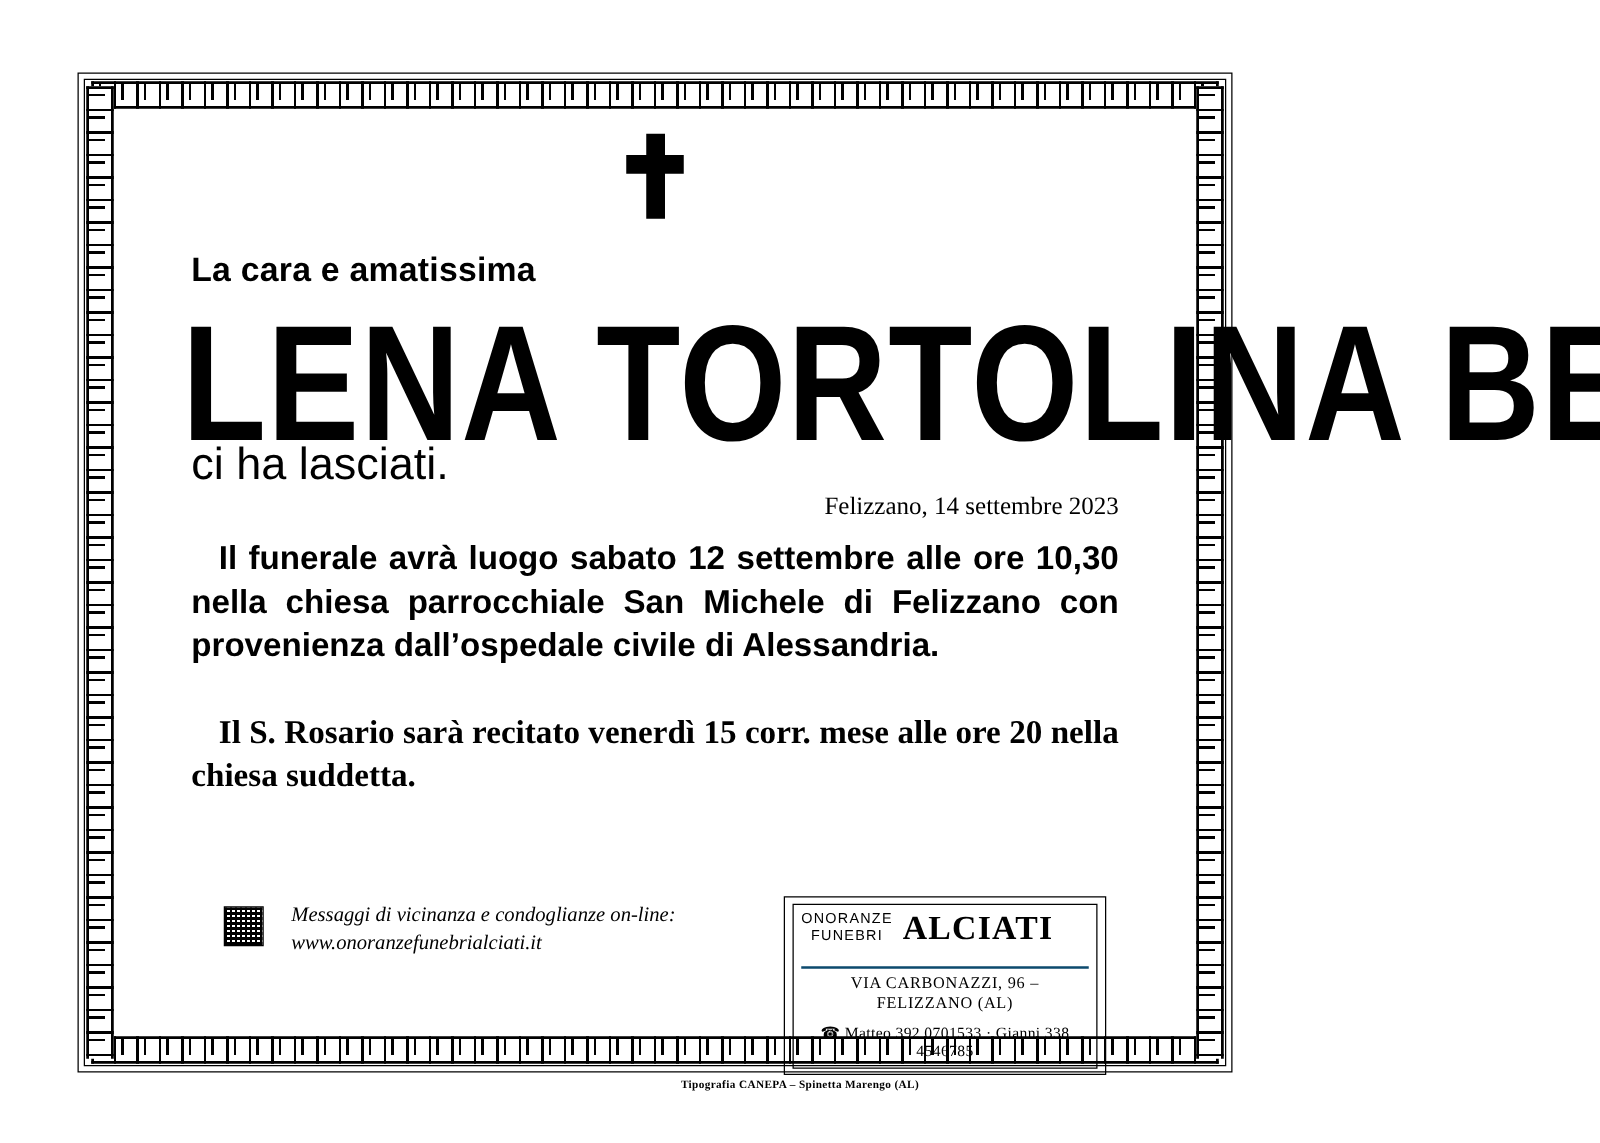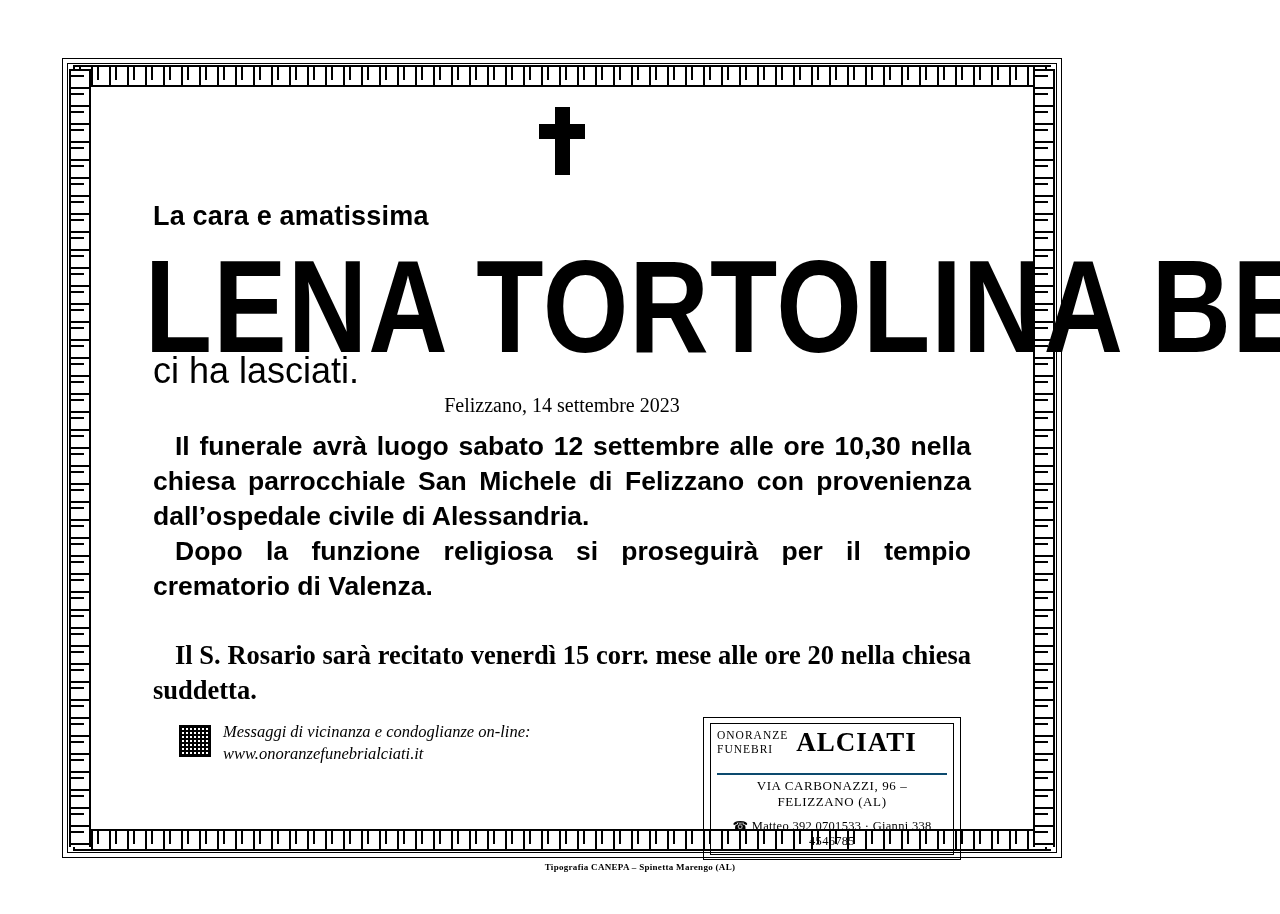--- a/index.html
+++ b/index.html
@@ -13,21 +13,21 @@
     font-family: "Liberation Sans", sans-serif;
     color: #000000;
     overflow: hidden;
     position: relative;
   }
 
   .poster {
     position: absolute;
     left: 62px;
     top: 58px;
-    width: 1000px;
+    width: 924px;
     height: 800px;
     box-sizing: border-box;
     border: 1px solid #000;
     background: #fff;
   }
   .poster-inner {
     position: absolute;
     left: 4px;
     top: 4px;
     right: 4px;
@@ -139,21 +139,21 @@
     transform-origin: center top;
     white-space: nowrap;
   }
 
   .left-line {
     font-size: 36px;
     font-weight: normal;
   }
 
   .place-date {
-    text-align: center;
+    text-align: right;
     font-family: "Liberation Serif", serif;
     font-size: 20px;
     margin-top: 2px;
   }
 
   .body-block {
     font-size: 26.5px;
     font-weight: bold;
     line-height: 1.32;
     margin-top: 12px;
@@ -185,21 +185,21 @@
     bottom: 10px;
     height: 100px;
   }
 
   .qr-block {
     position: absolute;
     left: 26px;
     top: 4px;
     display: flex;
     align-items: flex-start;
-    gap: 12px;
+    gap: 22px;
   }
   .qr {
     width: 32px;
     height: 32px;
     margin-top: 4px;
     background-color: #fff;
     background-image:
       repeating-linear-gradient(to right, #000 0 2px, transparent 2px 4px),
       repeating-linear-gradient(to bottom, #000 0 2px, transparent 2px 4px);
     background-blend-mode: multiply;
@@ -225,25 +225,25 @@
   .agency-inner {
     border: 1px solid #000;
     padding: 4px 6px 5px 6px;
   }
   .agency-row1 {
     display: flex;
     align-items: center;
     gap: 8px;
   }
   .agency-onoranze {
-    font-family: Liberation Serif, serif;
+    font-family: Liberation Sans, sans-serif;
     font-size: 11.5px;
     line-height: 1.25;
     letter-spacing: 1px;
-    text-align: left;
+    text-align: center;
   }
   .agency-name {
     font-family: "Liberation Serif", serif;
     font-size: 27px;
     letter-spacing: 1px;
     line-height: 1;
     flex: 1;
     font-weight: bold;
   }
   .agency-addr {
@@ -306,21 +306,20 @@
     <div class="intro">La cara e amatissima</div>
 
     <div class="name">LENA TORTOLINA BERRUTI</div>
 
     <div class="left-line">ci ha lasciati.</div>
 
     <div class="place-date">Felizzano, 14 settembre 2023</div>
 
     <div class="body-block">
       <p>Il funerale avrà luogo sabato 12 settembre alle ore 10,30 nella chiesa parrocchiale San Michele di Felizzano con provenienza dall’ospedale civile di Alessandria.</p>
-      <p>Dopo la funzione religiosa si proseguirà per il tempio crematorio di Valenza.</p>
       <p class="gap">Il S. Rosario sarà recitato venerdì 15 corr. mese alle ore 20 nella chiesa suddetta.</p>
     </div>
 
 
     <div class="footer">
 
       <div class="qr-block">
         <span class="qr"></span>
         <span class="qr-text">
           <span>Messaggi di vicinanza e condoglianze on-line:</span><br>

